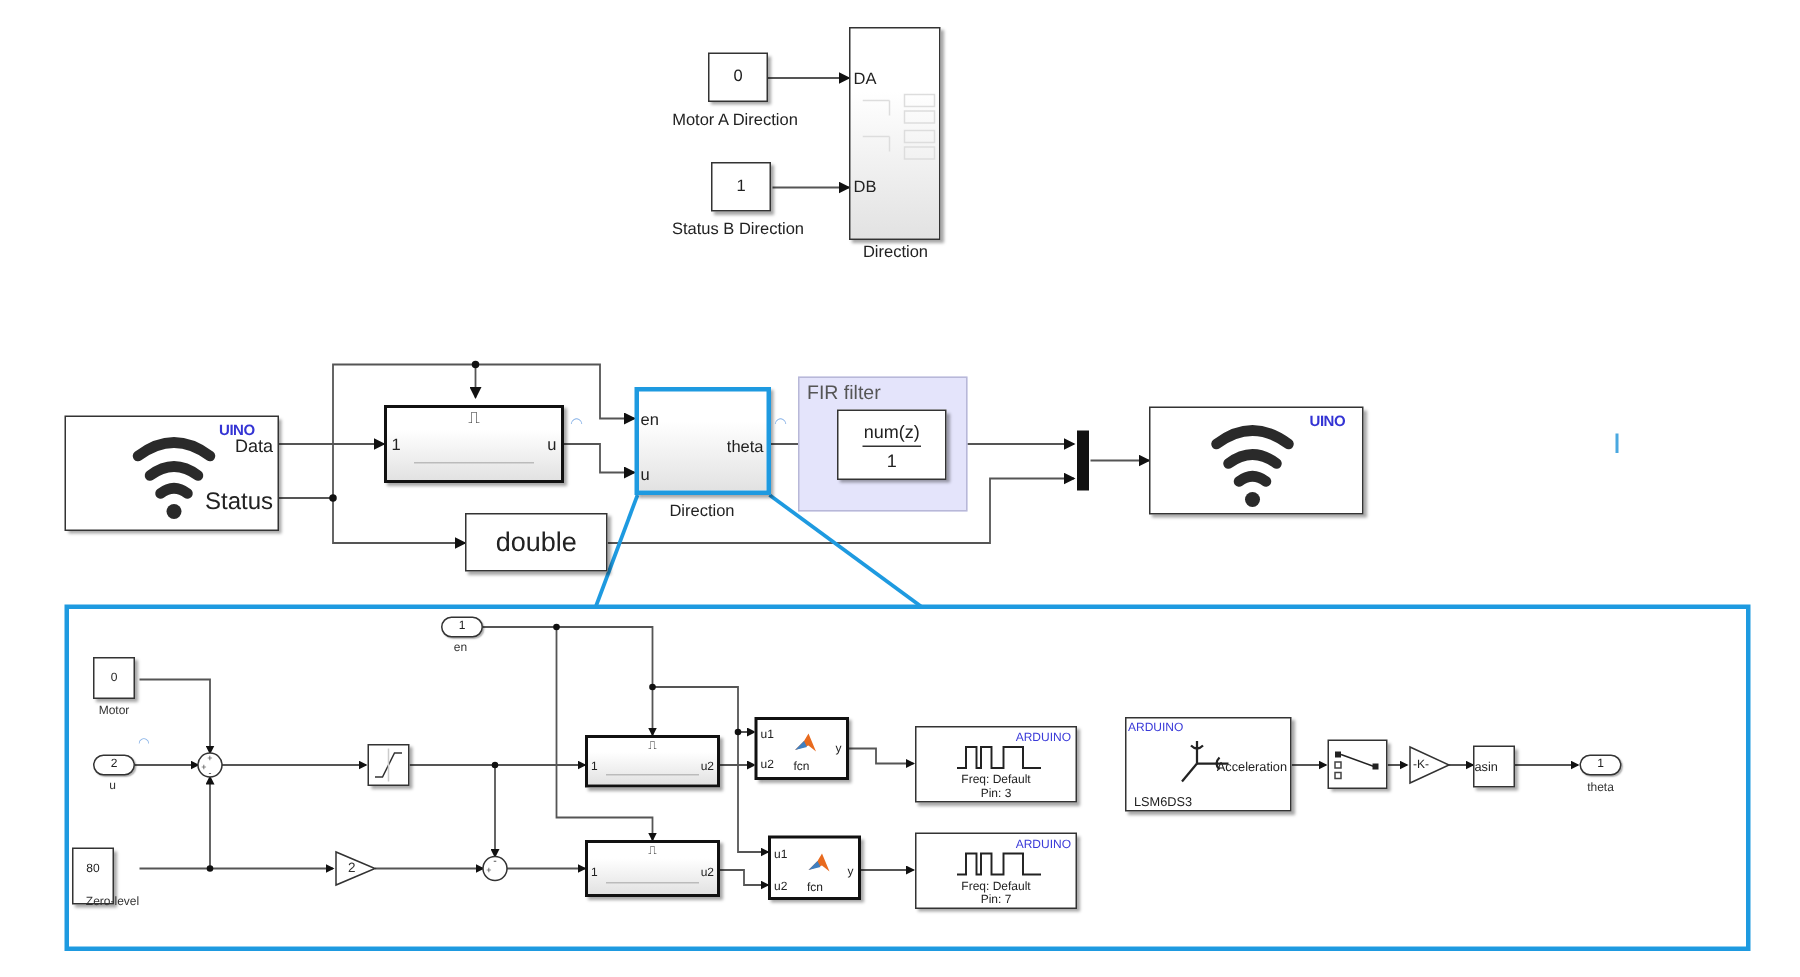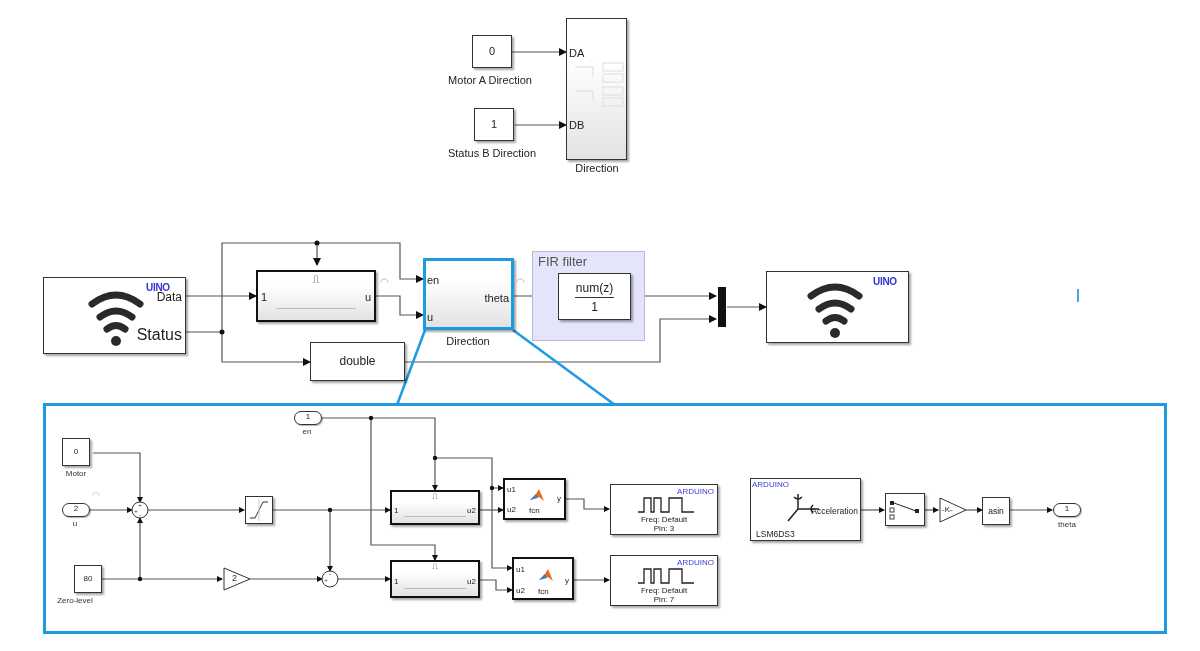--- a/index.html
+++ b/index.html
@@ -149,21 +149,21 @@
 
 <div class="blk thick grad" style="left:256px;top:270px;width:120px;height:52px;">
   <span class="port" style="left:50%;top:1px;transform:translateX(-50%)">⎍</span>
   <span class="port" style="left:3px;top:19px">1</span>
   <span class="port" style="right:3px;top:19px">u</span>
   <div style="position:absolute;left:18px;right:18px;top:36px;height:1px;background:#bbb"></div>
 </div>
 <span class="lbl" style="left:380px;top:276px;color:#8ab4e8;font-size:10px">◠</span>
 
 <div class="blk" style="left:310px;top:342px;width:95px;height:39px;">
-  <div style="text-align:center;line-height:37px;font-size:12px">double</div>
+  <div style="text-align:center;line-height:37px;font-size:18px">double</div>
 </div>
 
 <div class="blk grad" style="left:423px;top:258px;width:91px;height:72px;border:3px solid #1e9ae0;">
   <span class="port" style="left:1px;top:13px">en</span>
   <span class="port" style="left:1px;top:50px">u</span>
   <span class="port" style="right:2px;top:31px">theta</span>
 </div>
 <div class="lbl c" style="left:468px;top:335px">Direction</div>
 <span class="lbl" style="left:516px;top:276px;color:#8ab4e8;font-size:10px">◠</span>
 
@@ -193,21 +193,21 @@
 
 <div class="blk" style="left:62px;top:438px;width:28px;height:28px;">
   <div style="text-align:center;line-height:26px;font-size:8px">0</div>
 </div>
 <div class="lbl-s c" style="left:76px;top:469px">Motor</div>
 
 <div class="inport" style="left:62px;top:503px;width:28px;height:14px;">2</div>
 <div class="lbl-s c" style="left:75px;top:519px">u</div>
 <span class="lbl" style="left:92px;top:490px;color:#8ab4e8;font-size:9px">◠</span>
 
-<div class="blk" style="left:74px;top:565px;width:28px;height:28px;">
+<div class="blk" style="left:48px;top:565px;width:28px;height:38px;">
   <div style="text-align:center;line-height:26px;font-size:8px">80</div>
 </div>
 <div class="lbl-s c" style="left:75px;top:596px">Zero-level</div>
 
 <div class="inport" style="left:294px;top:411px;width:28px;height:14px;">1</div>
 <div class="lbl-s c" style="left:307px;top:427px">en</div>
 
 <div class="blk" style="left:245px;top:496px;width:28px;height:28px;">
   <svg width="26" height="26">
       <path d="M4,21 L9,21 L17,5 L22,5" fill="none" stroke="#333"></path>
@@ -287,17 +287,17 @@
     <rect x="4" y="7" width="4" height="4" fill="#222"></rect>
       <rect x="4" y="14" width="4" height="4" fill="none" stroke="#444"></rect>
       <rect x="4" y="21" width="4" height="4" fill="none" stroke="#444"></rect>
     <line x1="8" y1="9" x2="30" y2="17" stroke="#222"></line>
       <rect x="29" y="15" width="4" height="4" fill="#222"></rect>
   </svg>
 </div>
 <span class="port-s" style="left:942px;top:505px;font-size:8px">-K-</span>
 
 <div class="blk" style="left:982px;top:497px;width:28px;height:28px;">
-  <div style="text-align:center;line-height:26px;font-size:8.5px">asin</div>
+  <div style="text-align:left;line-height:26px;font-size:8.5px">asin</div>
 </div>
 
 <div class="inport" style="left:1053px;top:503px;width:28px;height:14px;">1</div>
 <div class="lbl-s c" style="left:1067px;top:520px">theta</div>
 
 </body></html>

